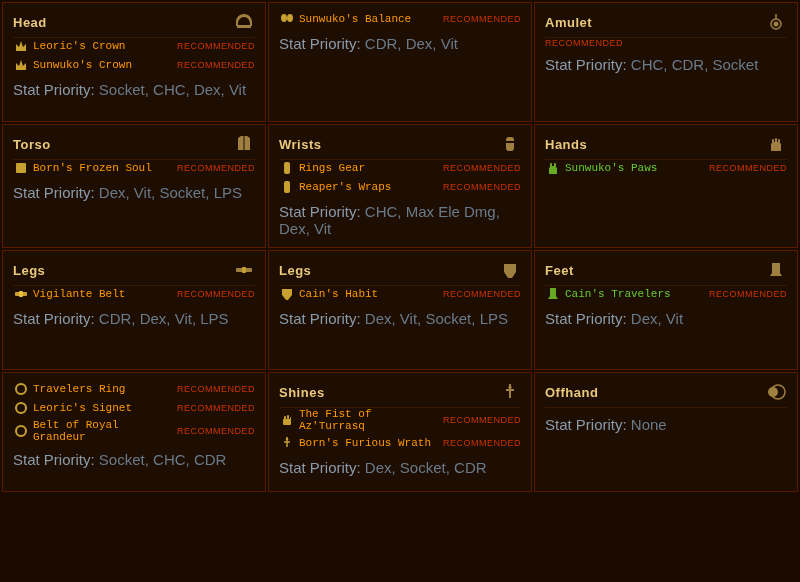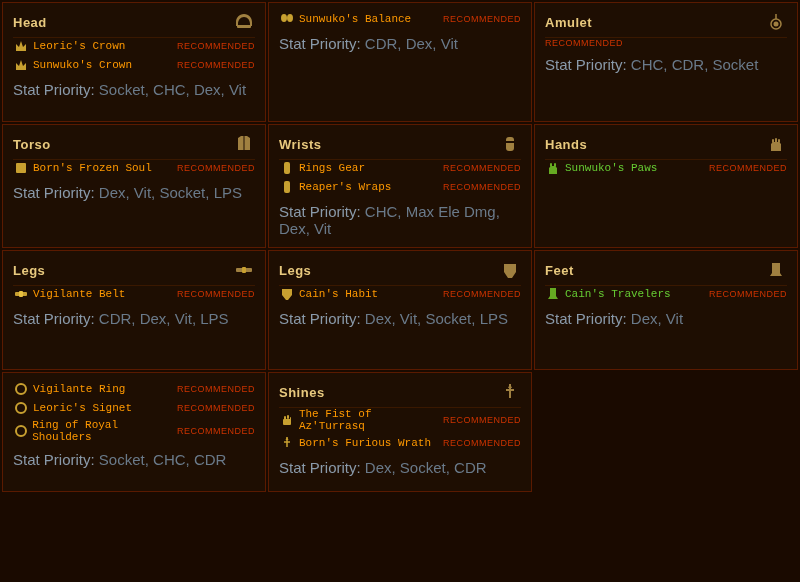--- a/index.html
+++ b/index.html
@@ -312,21 +312,21 @@
       <div class="stat-priority"><span>Stat Priority:</span> Dex, Vit</div>
     </div>
     <div class="slot-card">
       <div class="item-row">
         <div class="item-name-wrap">
           <span class="item-icon">
             <svg width="14" height="14" viewBox="0 0 14 14" fill="none" stroke="#c8a030" stroke-width="2">
               <circle cx="7" cy="7" r="5"></circle>
             </svg>
           </span>
-          <span class="item-name">Vigilante Ring</span>
+          <span class="item-name">Travelers Ring</span>
         </div>
         <span class="recommended-badge">RECOMMENDED</span>
       </div>
       <div class="item-row">
         <div class="item-name-wrap">
           <span class="item-icon">
             <svg width="14" height="14" viewBox="0 0 14 14" fill="none" stroke="#c8a030" stroke-width="2">
               <circle cx="7" cy="7" r="5"></circle>
             </svg>
           </span>
@@ -334,21 +334,21 @@
         </div>
         <span class="recommended-badge">RECOMMENDED</span>
       </div>
       <div class="item-row">
         <div class="item-name-wrap">
           <span class="item-icon">
             <svg width="14" height="14" viewBox="0 0 14 14" fill="none" stroke="#c8a030" stroke-width="2">
               <circle cx="7" cy="7" r="5"></circle>
             </svg>
           </span>
-          <span class="item-name">Ring of Royal Shoulders</span>
+          <span class="item-name">Belt of Royal Grandeur</span>
         </div>
         <span class="recommended-badge">RECOMMENDED</span>
       </div>
       <div class="stat-priority"><span>Stat Priority:</span> Socket, CHC, CDR</div>
     </div>
     <div class="slot-card">
       <div class="slot-header">
         <span class="slot-title">Shines</span>
         <span class="slot-icon">
           <svg width="20" height="20" viewBox="0 0 20 20" fill="#a08040">
@@ -380,13 +380,25 @@
               <line x1="4" y1="6" x2="10" y2="6" stroke="#c8a030" stroke-width="1.5"></line>
               <polygon points="7,1 5.5,4 8.5,4" fill="#c8a030"></polygon>
             </svg>
           </span>
           <span class="item-name">Born's Furious Wrath</span>
         </div>
         <span class="recommended-badge">RECOMMENDED</span>
       </div>
       <div class="stat-priority"><span>Stat Priority:</span> Dex, Socket, CDR</div>
     </div>
+    <div class="slot-card">
+      <div class="slot-header">
+        <span class="slot-title">Offhand</span>
+        <span class="slot-icon">
+          <svg width="20" height="20" viewBox="0 0 20 20" fill="#a08040">
+            <circle cx="12" cy="10" r="7" stroke="#a08040" stroke-width="1.5" fill="none"></circle>
+            <circle cx="7" cy="10" r="5" fill="#a08040"></circle>
+          </svg>
+        </span>
+      </div>
+      <div class="stat-priority"><span>Stat Priority:</span> None</div>
+    </div>
   </div>
 
 </body></html>

